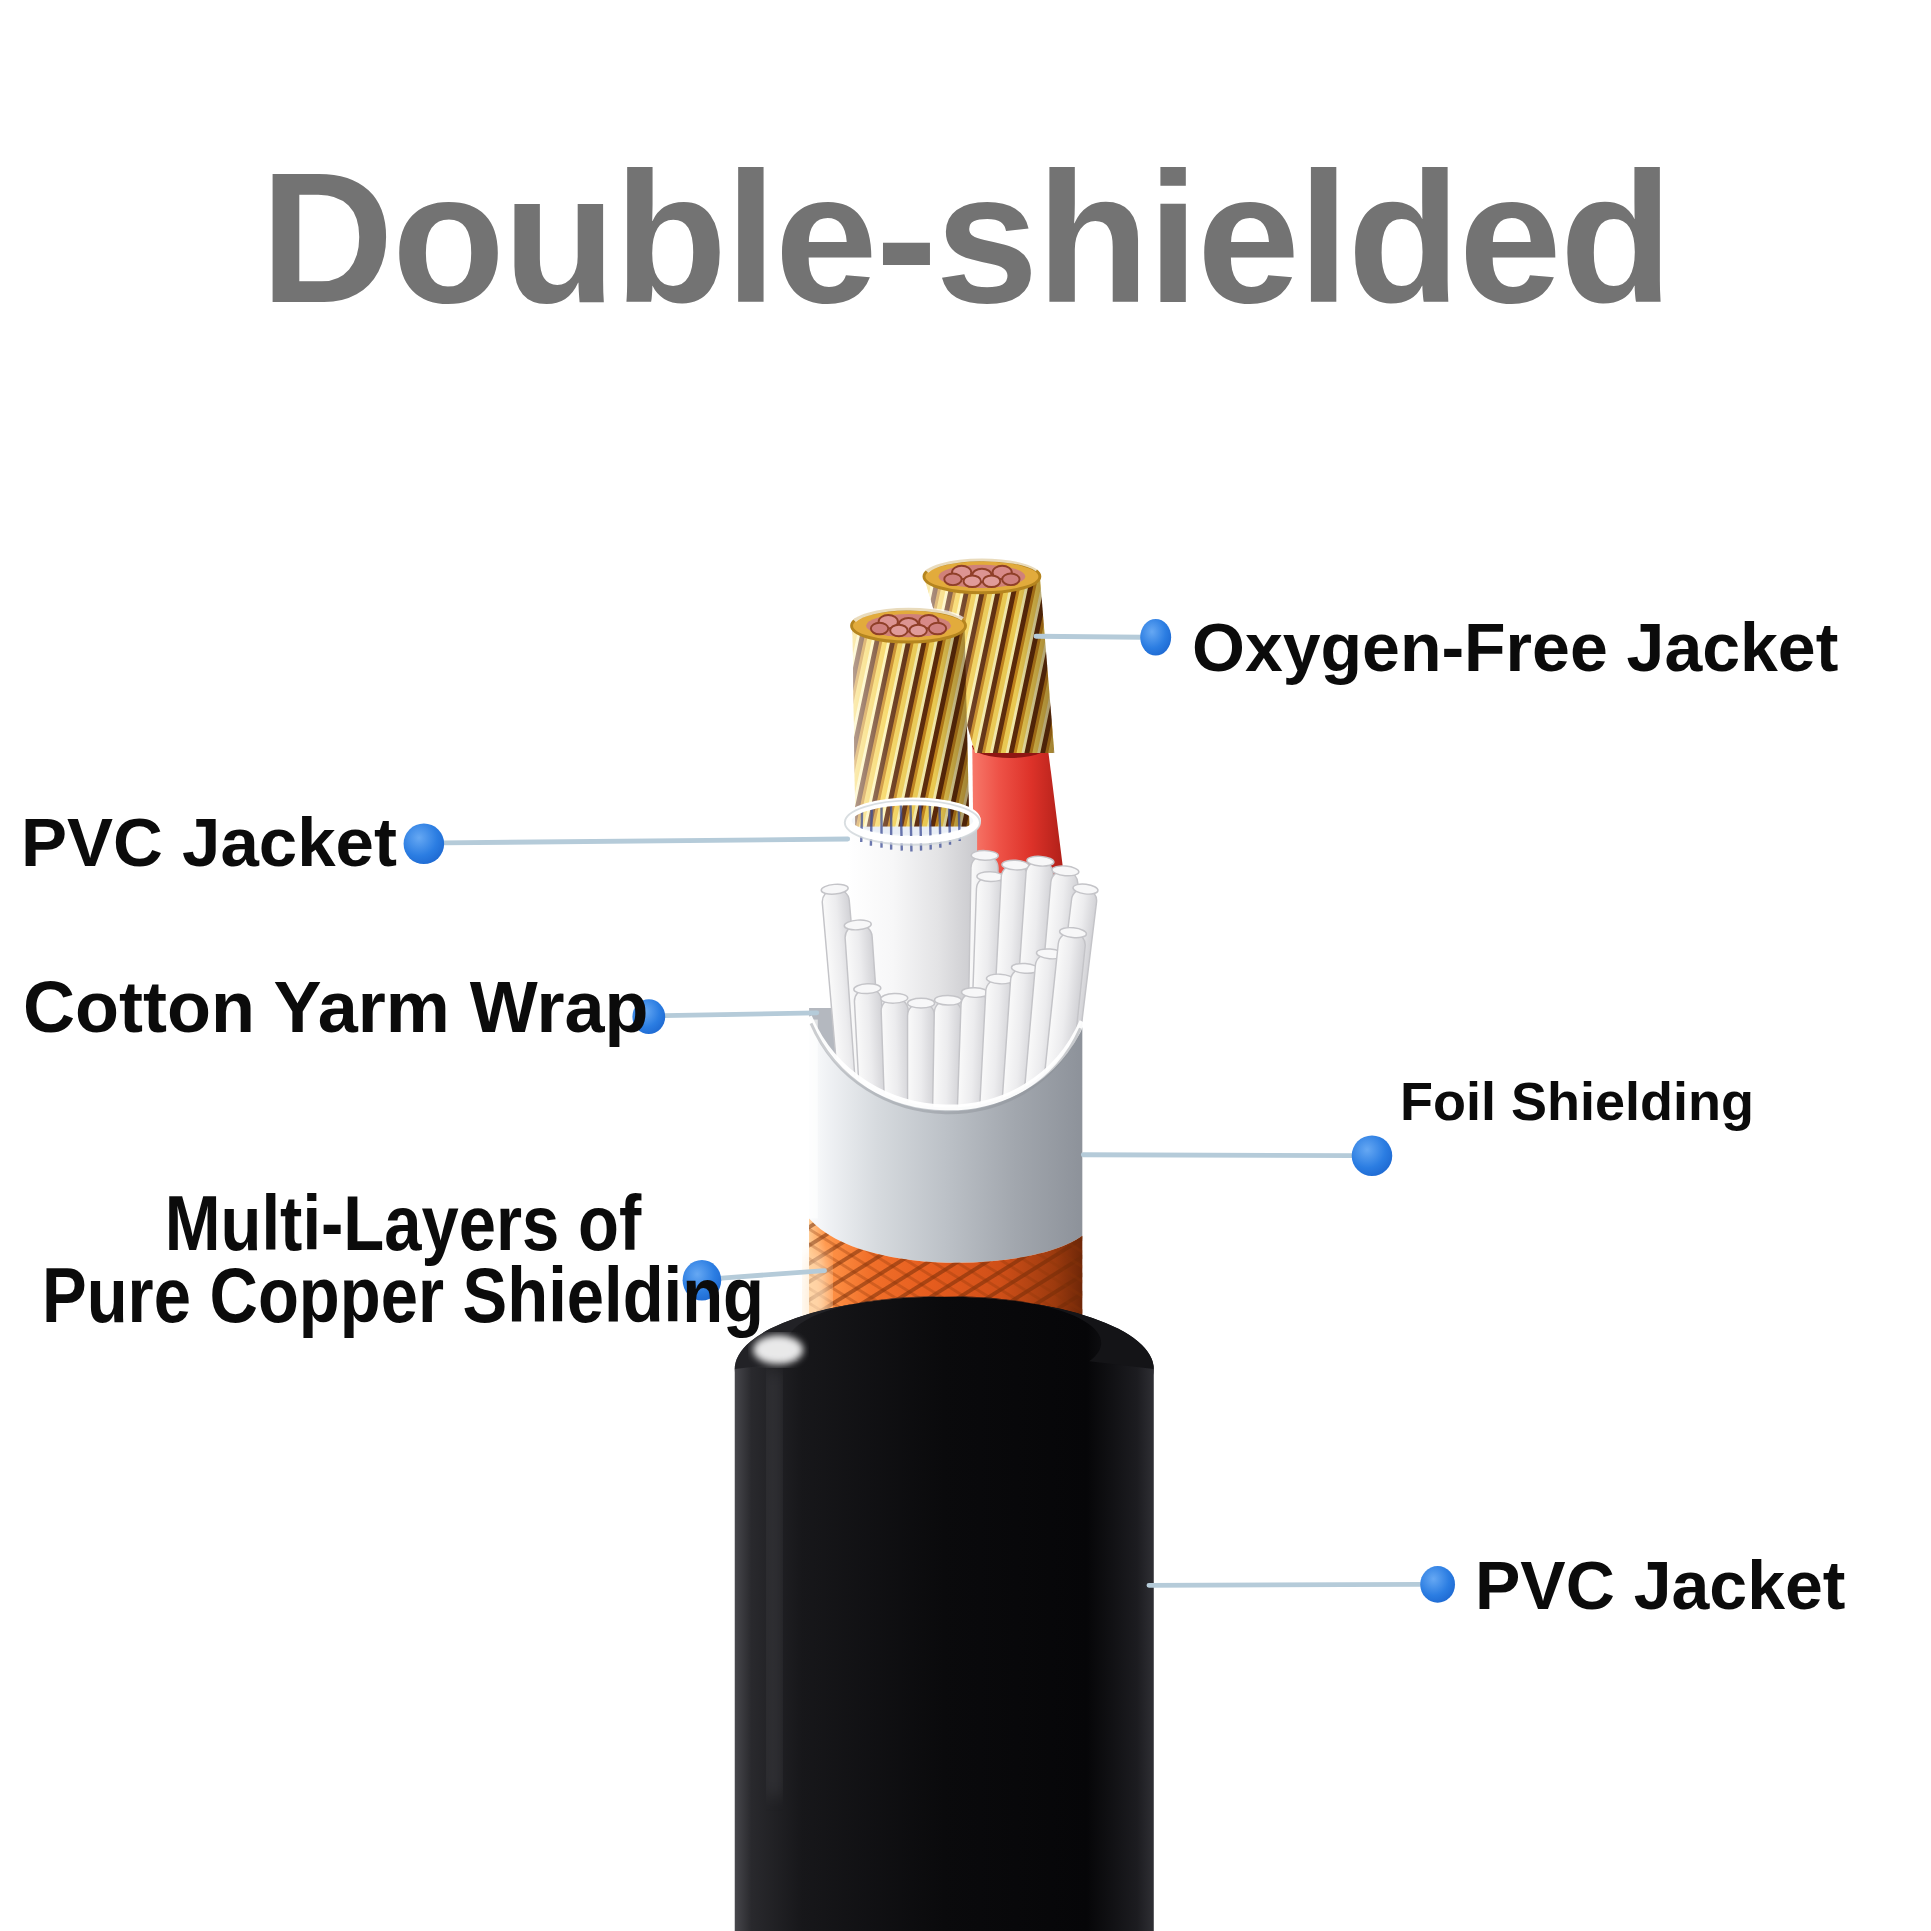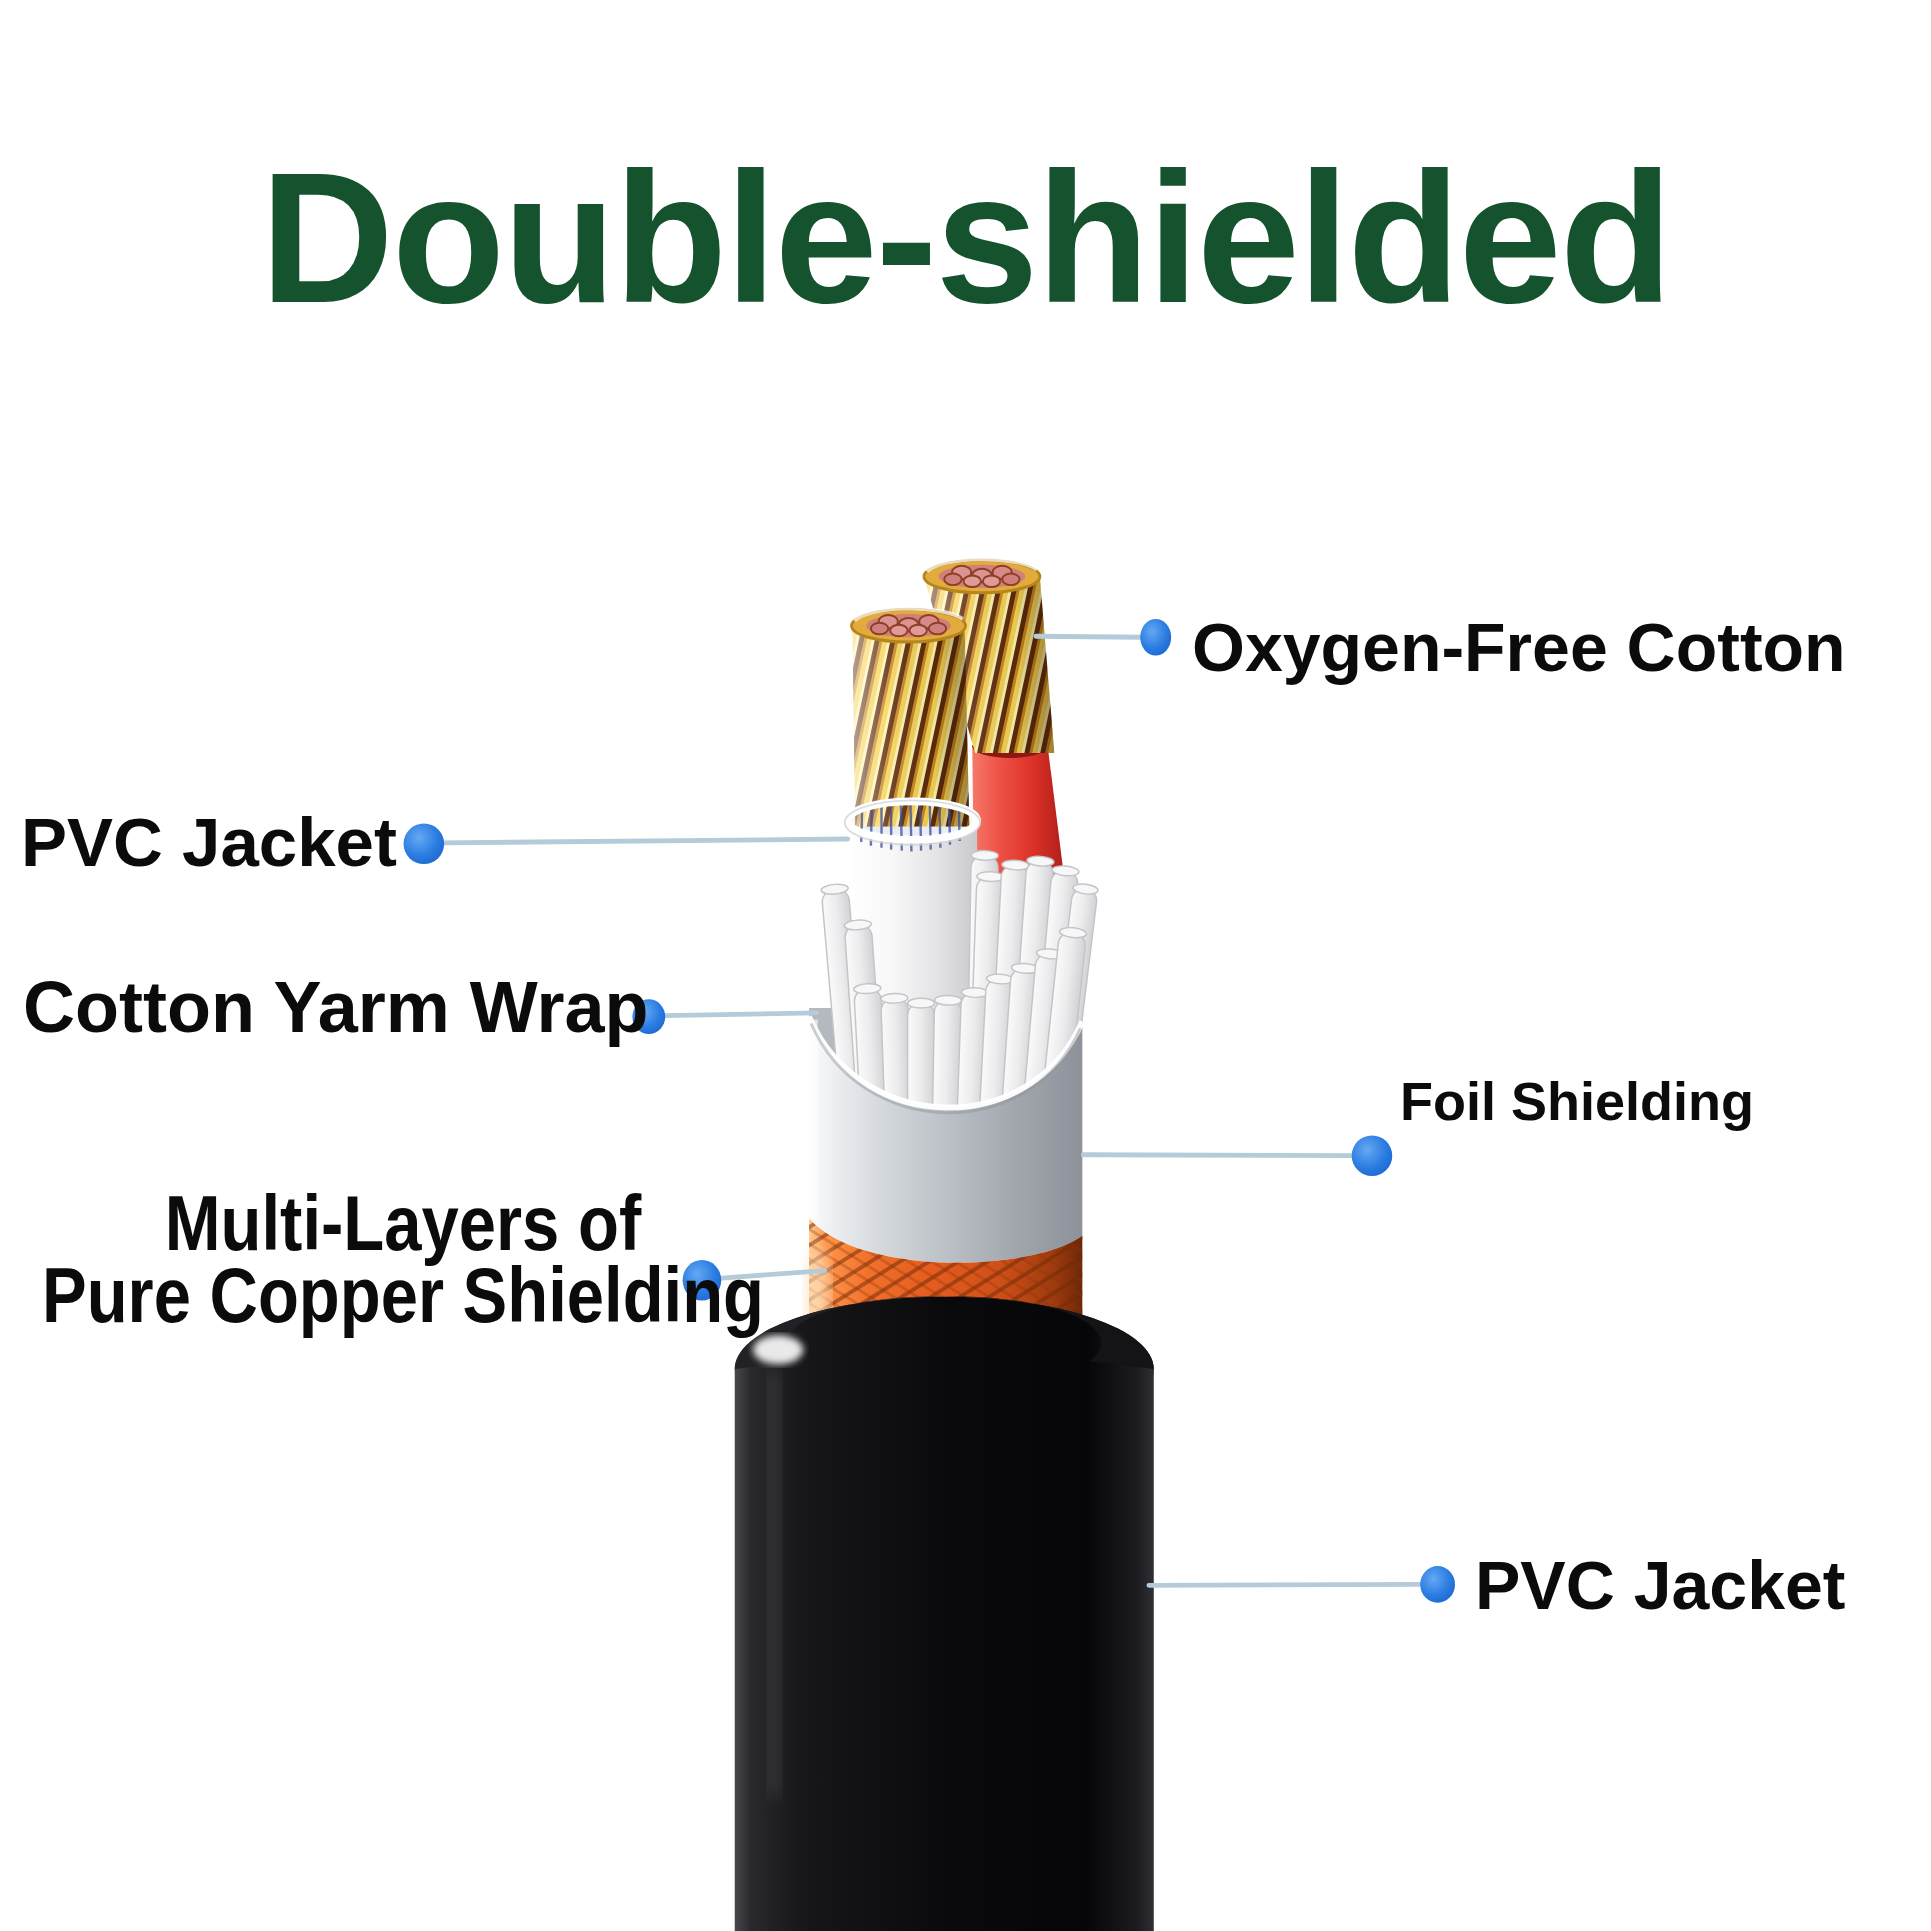--- a/index.html
+++ b/index.html
@@ -1,20 +1,20 @@
 <!DOCTYPE html>
 <html><head>
 <meta charset="utf-8">
 <style>
   html,body{margin:0;padding:0;background:#ffffff;}
   .canvas{position:relative;width:1931px;height:1931px;background:#ffffff;overflow:hidden;
           font-family:"Liberation Sans","DejaVu Sans",sans-serif;}
   .art{position:absolute;left:0;top:0;width:1931px;height:1931px;}
   .title{position:absolute;left:0;top:146px;width:1931px;text-align:center;
-         font-size:185px;font-weight:bold;line-height:1;color:#14532d;letter-spacing:-1.9px;white-space:nowrap;}
+         font-size:185px;font-weight:bold;line-height:1;color:#737373;letter-spacing:-1.9px;white-space:nowrap;}
   .lbl{position:absolute;font-weight:bold;color:#0b0b0b;line-height:1;white-space:nowrap;}
   .lbl-oxygen      {left:1192px;top:613px; font-size:68px;}
   .lbl-pvc-left    {left:21px;  top:808px; font-size:69px;}
   .lbl-cotton      {left:23px;  top:971px;font-size:72px;}
   .lbl-multi-1     {left:403px; top:1185px;font-size:77px;transform:translateX(-50%) scaleX(0.87);}
   .lbl-multi-2     {left:403px; top:1257px;font-size:77px;transform:translateX(-50%) scaleX(0.87);}
   .lbl-foil        {left:1400px;top:1074px;font-size:54px;}
   .lbl-pvc-bottom  {left:1475px;top:1551px;font-size:68px;}
 </style>
 </head>
@@ -277,21 +277,21 @@
       <ellipse cx="439" cy="874" rx="21" ry="21" fill="url(#dotg)"></ellipse>
       <ellipse cx="672" cy="1053" rx="17" ry="18" fill="url(#dotg)"></ellipse>
       <ellipse cx="727" cy="1326" rx="20" ry="21" fill="url(#dotg)"></ellipse>
       <ellipse cx="1421" cy="1197" rx="21" ry="21" fill="url(#dotg)"></ellipse>
       <ellipse cx="1489" cy="1641" rx="18" ry="19" fill="url(#dotg)"></ellipse>
     </g>
   </svg>
 
   <div class="title">Double-shielded</div>
 
-  <div class="lbl lbl-oxygen">Oxygen-Free Cotton</div>
+  <div class="lbl lbl-oxygen">Oxygen-Free Jacket</div>
   <div class="lbl lbl-pvc-left">PVC Jacket</div>
   <div class="lbl lbl-cotton">Cotton Yarm Wrap</div>
   <div class="lbl lbl-multi-1">Multi-Layers of</div>
   <div class="lbl lbl-multi-2">Pure Copper Shielding</div>
   <div class="lbl lbl-foil">Foil Shielding</div>
   <div class="lbl lbl-pvc-bottom">PVC Jacket</div>
 
 </div>
 
 

